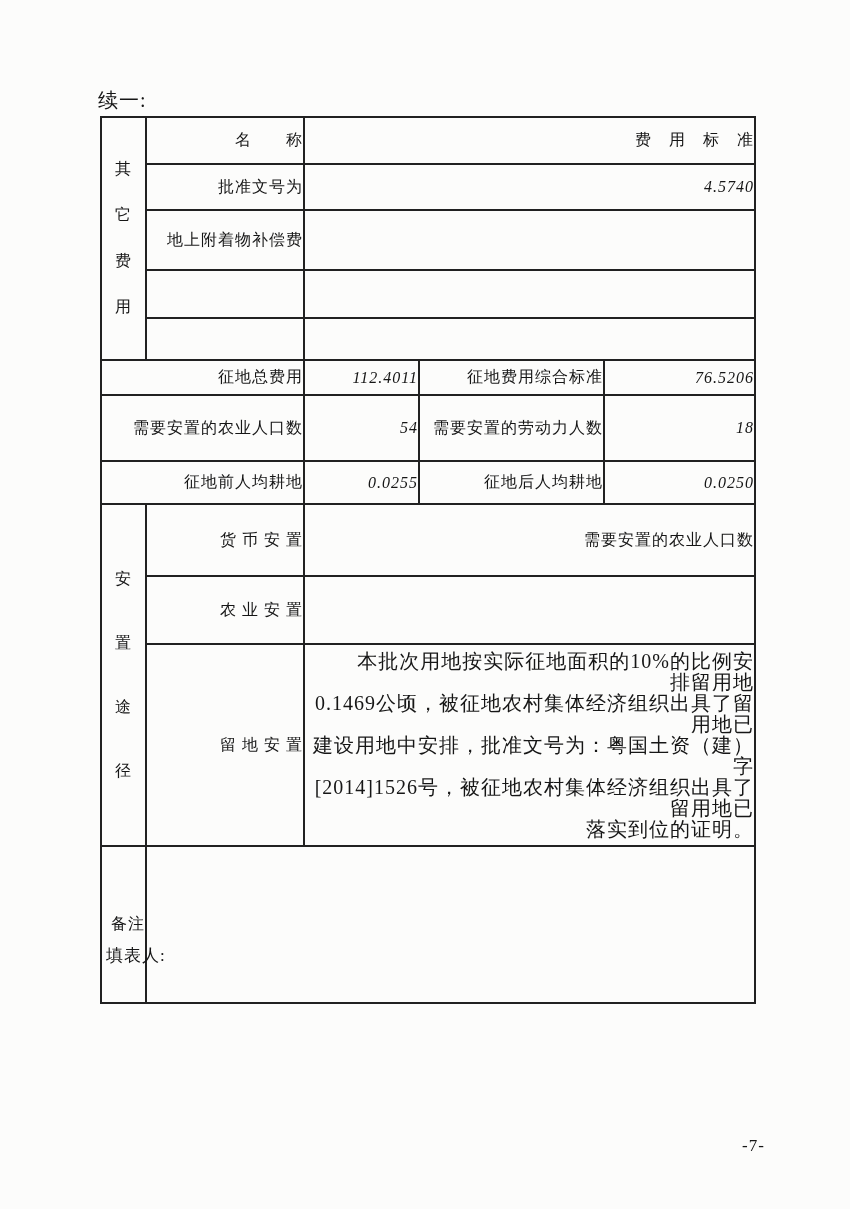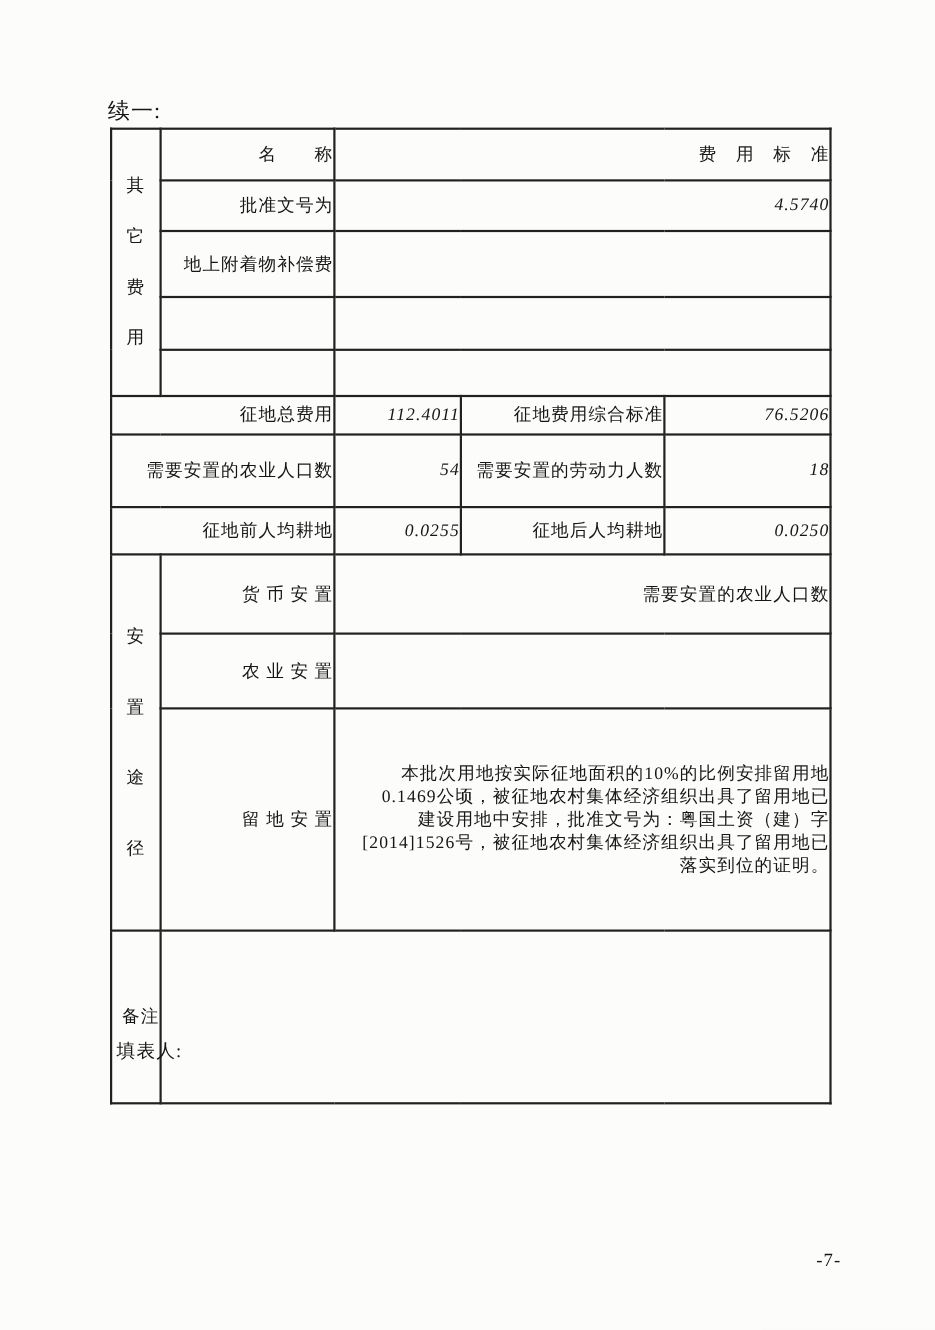--- a/index.html
+++ b/index.html
@@ -56,21 +56,21 @@
     text-align: left;
     padding-left: 5px;
   }
   td.para {
     text-align: left;
     vertical-align: middle;
     padding: 0 6px 0 3px;
   }
   .pline {
     line-height: 21px;
-    font-size: 16px;
+    font-size: 20px;
     letter-spacing: 1px;
   }
   .pline.indent { text-indent: 2em; }
   td.numcell { letter-spacing: 1px; font-style: italic; }
   .filler-label {
     position: absolute;
     left: 106px;
     top: 944px;
     font-size: 17px;
     letter-spacing: 1px;

